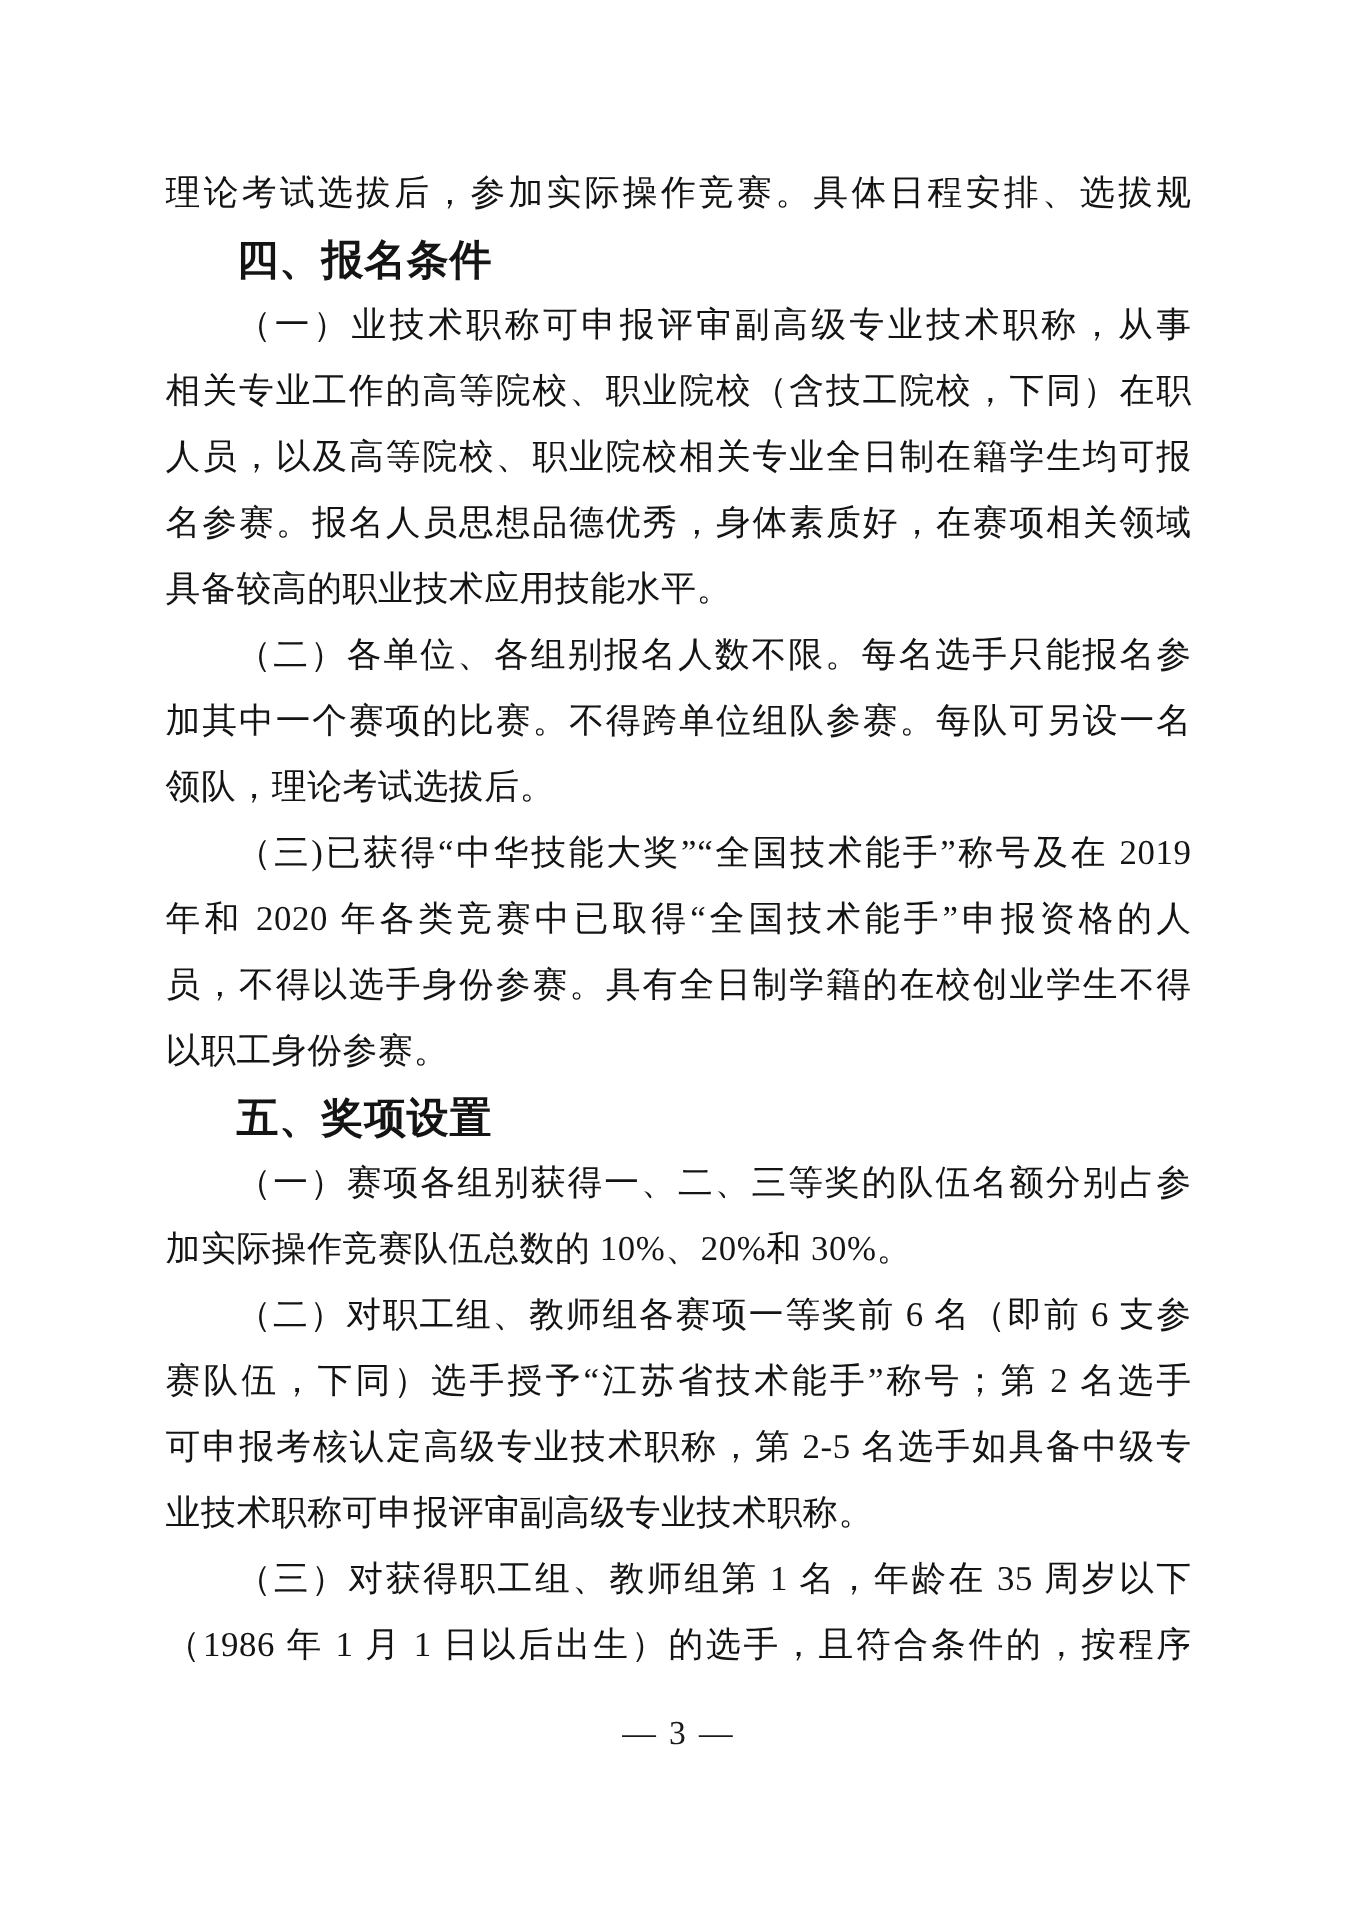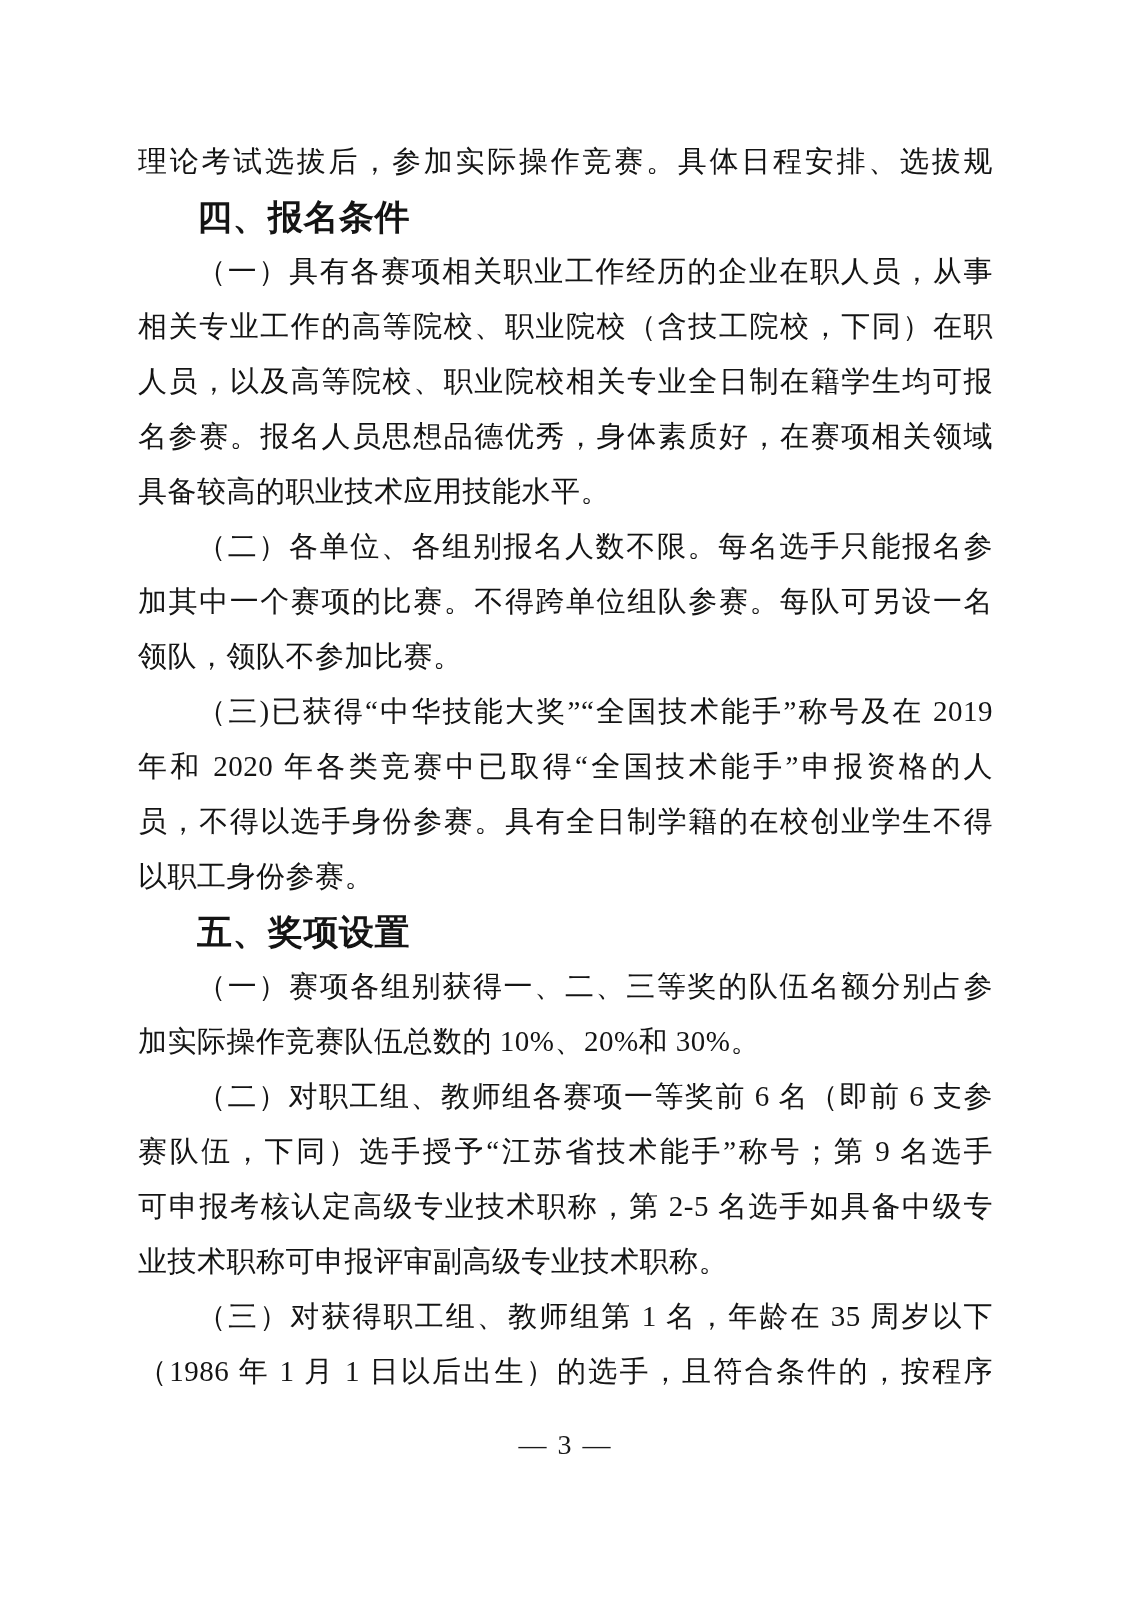--- a/index.html
+++ b/index.html
@@ -56,36 +56,36 @@
     color: #1a1a1a;
   }
 </style>
 </head>
 <body>
 
 <div class="page">
   <div class="doc-body">
       <div class="line body">理论考试选拔后，参加实际操作竞赛。具体日程安排、选拔规则、</div>
       <div class="line heading">四、报名条件</div>
-      <div class="line body-indent">（一）具有各赛项相关职业工作经历的企业在职人员，从事</div>
+      <div class="line body-indent">（一）业技术职称可申报评审副高级专业技术职称，从事</div>
       <div class="line body">相关专业工作的高等院校、职业院校（含技工院校，下同）在职</div>
       <div class="line body">人员，以及高等院校、职业院校相关专业全日制在籍学生均可报</div>
       <div class="line body">名参赛。报名人员思想品德优秀，身体素质好，在赛项相关领域</div>
       <div class="line body-end">具备较高的职业技术应用技能水平。</div>
       <div class="line body-indent">（二）各单位、各组别报名人数不限。每名选手只能报名参</div>
       <div class="line body">加其中一个赛项的比赛。不得跨单位组队参赛。每队可另设一名</div>
-      <div class="line body-end">领队，领队不参加比赛。</div>
+      <div class="line body-end">领队，理论考试选拔后。</div>
       <div class="line body-indent">（三)已获得“中华技能大奖”“全国技术能手”称号及在 2019</div>
       <div class="line body">年和 2020 年各类竞赛中已取得“全国技术能手”申报资格的人</div>
       <div class="line body">员，不得以选手身份参赛。具有全日制学籍的在校创业学生不得</div>
       <div class="line body-end">以职工身份参赛。</div>
       <div class="line heading">五、奖项设置</div>
       <div class="line body-indent">（一）赛项各组别获得一、二、三等奖的队伍名额分别占参</div>
       <div class="line body-end">加实际操作竞赛队伍总数的 10%、20%和 30%。</div>
       <div class="line body-indent">（二）对职工组、教师组各赛项一等奖前 6 名（即前 6 支参</div>
-      <div class="line body">赛队伍，下同）选手授予“江苏省技术能手”称号；第 9 名选手</div>
+      <div class="line body">赛队伍，下同）选手授予“江苏省技术能手”称号；第 2 名选手</div>
       <div class="line body">可申报考核认定高级专业技术职称，第 2-5 名选手如具备中级专</div>
       <div class="line body-end">业技术职称可申报评审副高级专业技术职称。</div>
       <div class="line body-indent">（三）对获得职工组、教师组第 1 名，年龄在 35 周岁以下</div>
       <div class="line body">（1986 年 1 月 1 日以后出生）的选手，且符合条件的，按程序</div>
     </div>
   <div class="page-number">— 3 —</div>
 </div>
 
 </body></html>

